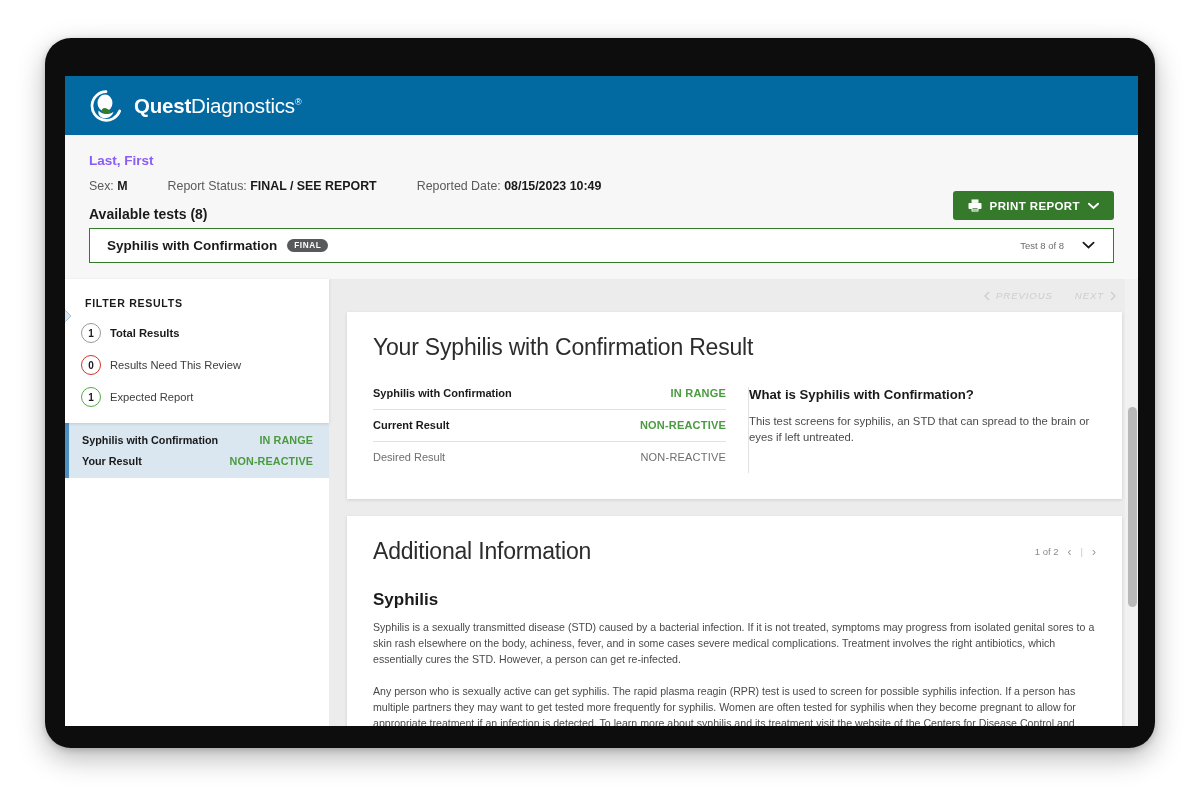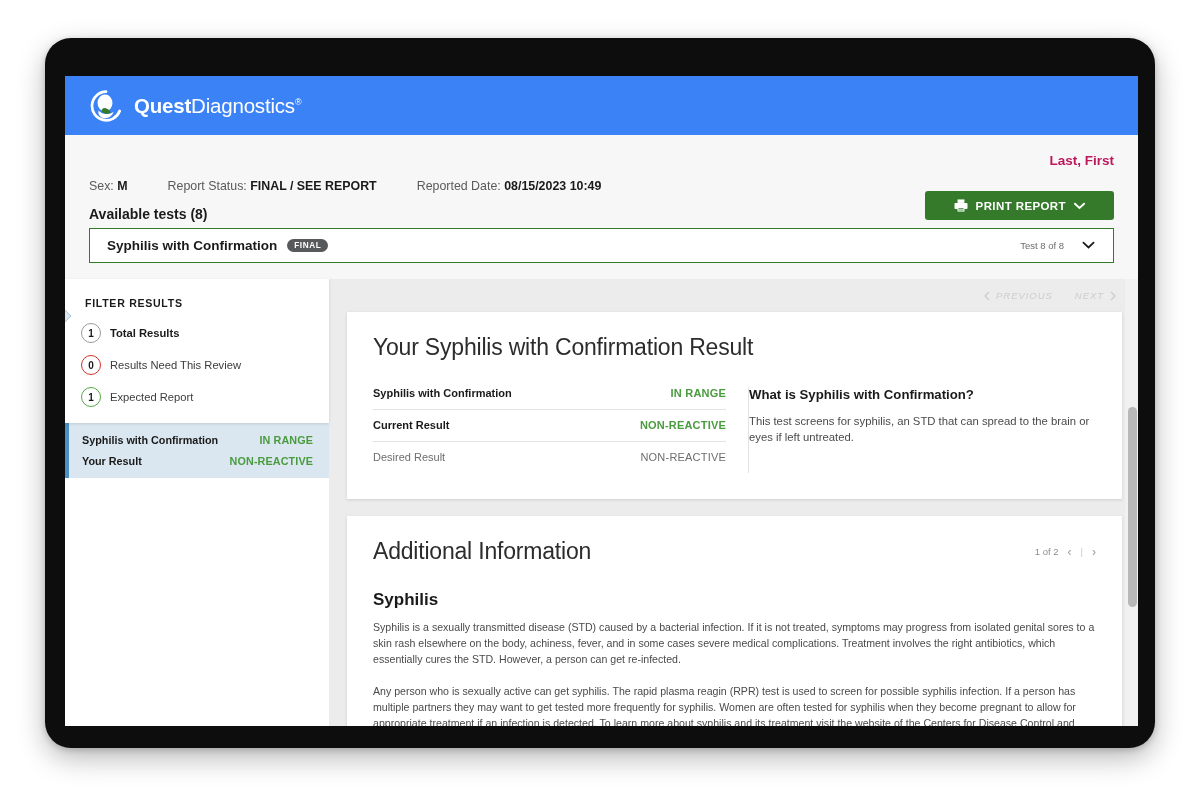--- a/index.html
+++ b/index.html
@@ -29,21 +29,21 @@
     top: 38px;
     width: 1073px;
     height: 650px;
     background: #f6f6f6;
     overflow: hidden;
   }
 
   
   #brand-header {
     height: 59px;
-    background: #3b82f6;
+    background: #0369a1;
     display: flex;
     align-items: center;
     padding-left: 24px;
   }
   .logo-mark { width: 34px; height: 34px; flex: 0 0 34px; margin-right: 11px; }
   .logo-word {
     color: #ffffff;
     font-size: 20.5px;
     letter-spacing: -0.2px;
     white-space: nowrap;
@@ -53,23 +53,22 @@
   .logo-word .reg { font-size: 9px; vertical-align: super; }
 
   
   #patient-bar {
     background: #f7f7f7;
     padding: 18px 24px 6px 24px;
   }
   #patient-name {
     font-size: 13.5px;
     font-weight: bold;
-    color: #be185d;
+    color: #8b5cf6;
     margin-bottom: 11px;
-    text-align: right;
   }
   #meta-row {
     font-size: 12.4px;
     color: #5a5a5a;
     display: flex;
     gap: 40px;
     margin-bottom: 13px;
   }
   #meta-row b { color: #1a1a1a; font-weight: bold; }
   #available-tests {
@@ -80,21 +79,21 @@
 
   #print-report-btn {
     position: absolute;
     right: 24px;
     top: 115px;
     background: #347a2a;
     color: #ffffff;
     border: none;
     border-radius: 3px;
     height: 29px;
-    padding: 0 29px;
+    padding: 0 15px;
     font-size: 11.5px;
     font-weight: bold;
     letter-spacing: 0.4px;
     display: flex;
     align-items: center;
     gap: 8px;
     cursor: pointer;
     font-family: "Liberation Sans", sans-serif;
   }
   .printer-glyph { width: 14px; height: 13px; display: block; }

